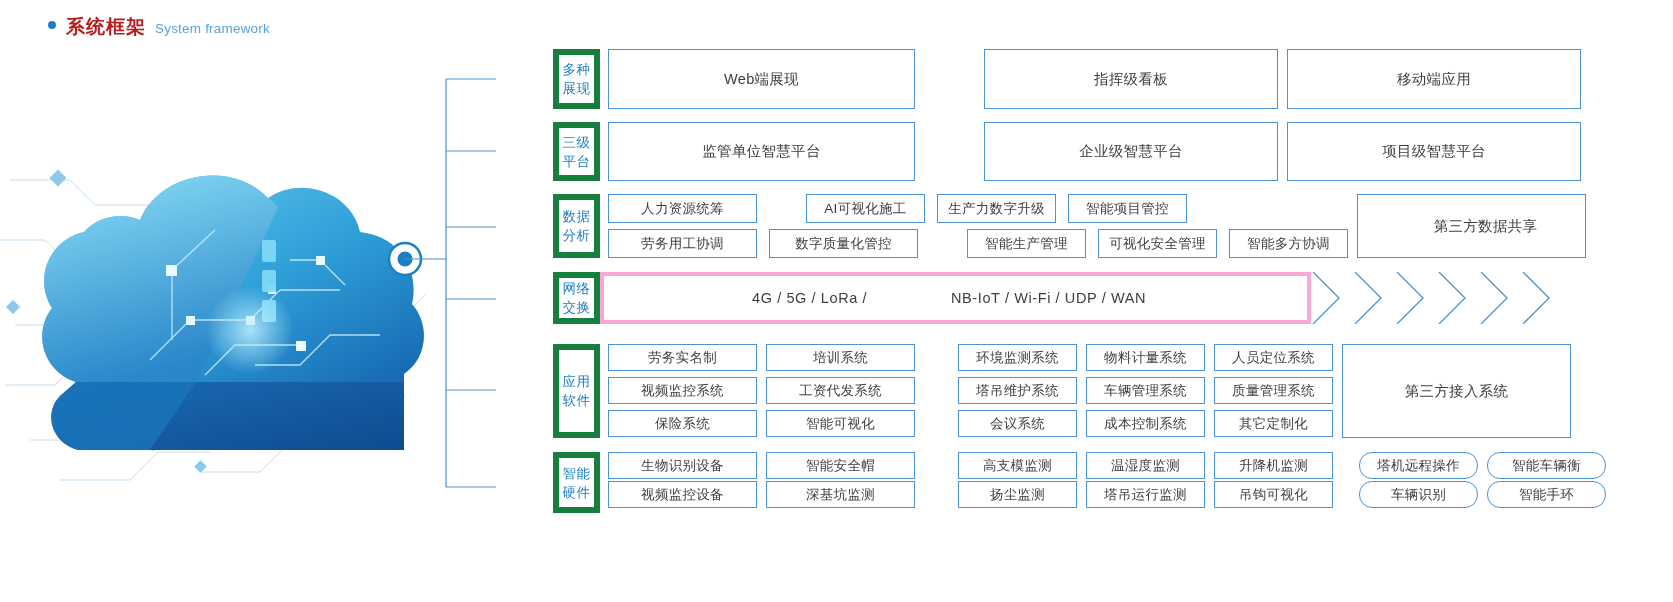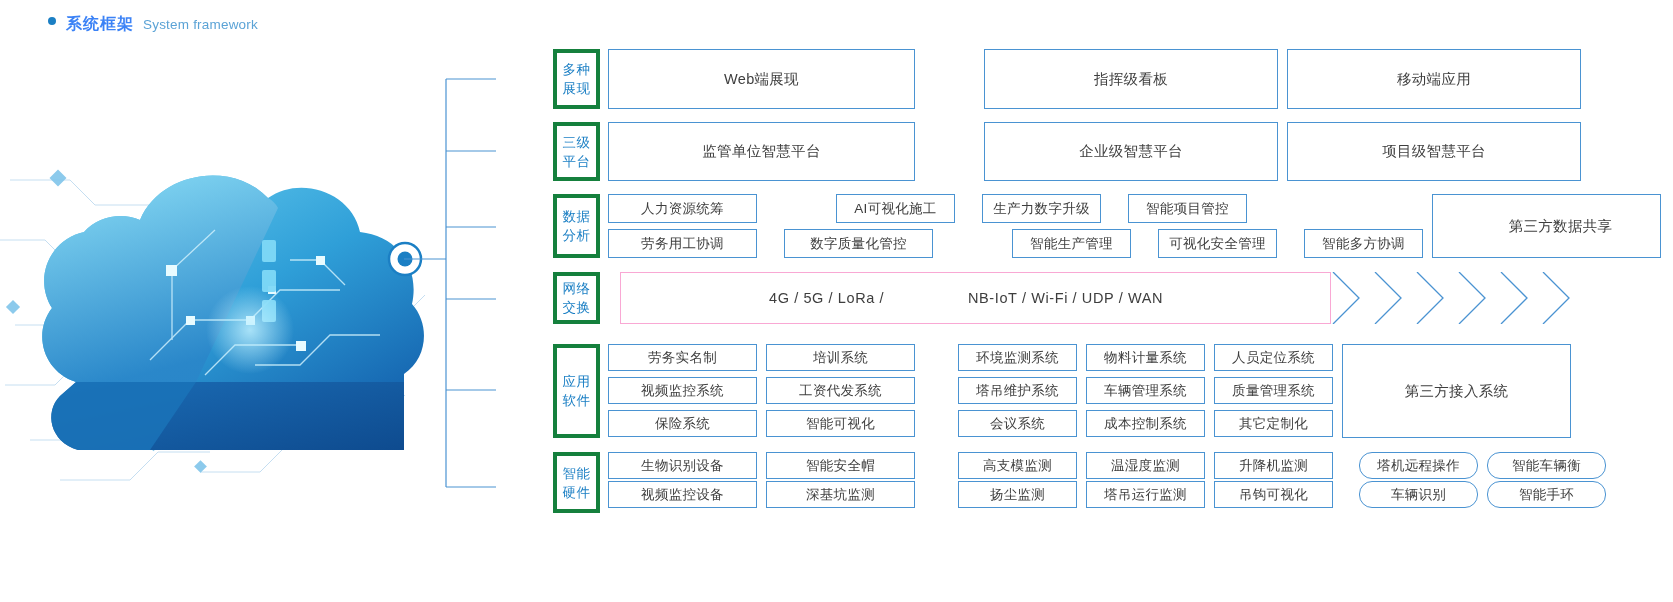--- a/index.html
+++ b/index.html
@@ -8,36 +8,36 @@
     width: 1673px; height: 602px;
     background: #ffffff;
     font-family: "Liberation Sans", "DejaVu Sans", sans-serif;
     overflow: hidden;
   }
   #root { position: relative; width: 1673px; height: 602px; }
 
   
   .header { position: absolute; left: 48px; top: 14px; display: flex; align-items: baseline; }
   .hdr-dot { width: 8px; height: 8px; border-radius: 50%; background: #1b7fc4; margin-right: 10px; position: relative; top: -4px; }
-  .hdr-cn { font-size: 16px; font-weight: bold; color: #3b82f6; letter-spacing: 1px; }
+  .hdr-cn { font-size: 19px; font-weight: bold; color: #b91c1c; letter-spacing: 1px; }
   .hdr-en { font-size: 13.5px; color: #5ba3d6; margin-left: 9px; letter-spacing: .2px; }
 
   
   .cloud-wrap { position: absolute; left: 0px; top: 120px; width: 470px; height: 400px; }
   .cloud-wrap svg { display:block; }
 
   
   .tree { position: absolute; left: 404px; top: 45px; width: 100px; height: 470px; }
 
   
   .row { position: absolute; display: flex; align-items: stretch; }
 
   .rowlabel {
     width: 47px;
-    border: 4px solid #15803d;
+    border: 6px solid #15803d;
     color: #1b7fc4;
     font-size: 13.5px;
     line-height: 19px;
     display: flex; flex-direction: column;
     align-items: center; justify-content: center;
     letter-spacing: .5px;
     background: #fff;
     flex: 0 0 47px;
   }
 
@@ -64,32 +64,32 @@
   #row2 { left: 553px; top: 122px; }
   #row2 .rowlabel { height: 59px; }
   #row2 .c1 { width: 307px; height: 59px; margin-left: 8px; }
   #row2 .c2 { width: 294px; height: 59px; margin-left: 69px; }
   #row2 .c3 { width: 294px; height: 59px; margin-left: 9px; }
 
   
   #row3 { left: 553px; top: 194px; }
   #row3 .rowlabel { height: 64px; }
   #row3 .grid { margin-left: 8px; display:flex; flex-direction:column; gap: 6px; }
-  #row3 .subrow { gap: 27px; }
+  #row3 .subrow { gap: 12px; }
   #row3 .w1 { width: 149px; height: 29px; }
   #row3 .gapA { width: 25px; }
   #row3 .w2 { width: 119px; height: 29px; }
   #row3 .third { width: 229px; height: 64px; margin-left: 9px; padding-left: 28px; }
 
   
   #row4 { left: 553px; top: 272px; }
   #row4 .rowlabel { height: 52px; }
   #row4 .netbox {
-    width: 711px; height: 52px; margin-left: 20px;
-    border: 1px solid #f9a8d4; display: flex; align-items: center;
+    width: 711px; height: 52px; margin-left: 0;
+    border: 4px solid #f9a8d4; display: flex; align-items: center;
     position: relative; background:#fff;
   }
   #row4 .net-a { position:absolute; left: 148px; font-size: 14.5px; color:#3e3e3e; letter-spacing:.6px;}
   #row4 .net-b { position:absolute; left: 347px; font-size: 14.5px; color:#3e3e3e; letter-spacing:.6px;}
   #row4 .chevrons { margin-left: 0px; display: flex; align-items: center; }
 
   
   #row5 { left: 553px; top: 344px; }
   #row5 .rowlabel { height: 94px; }
   #row5 .grid { margin-left: 8px; display:flex; flex-direction:column; gap: 6px; }

